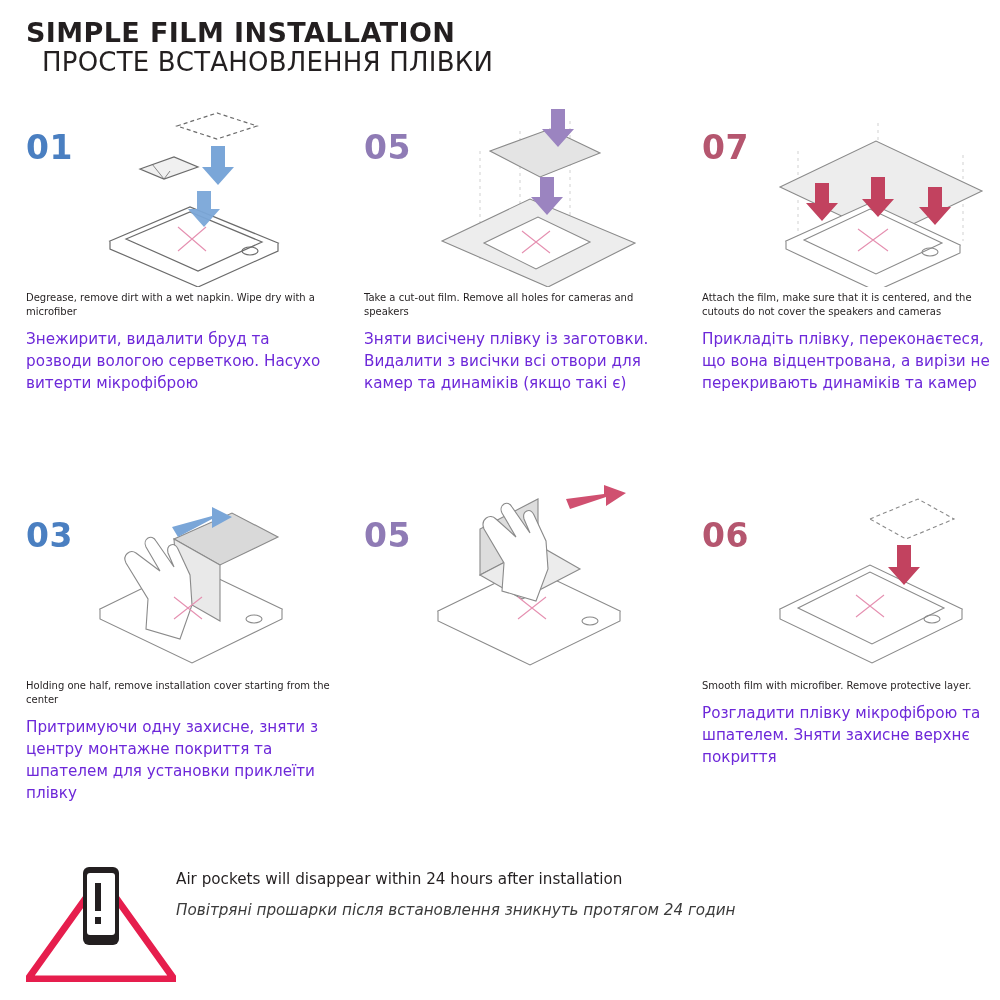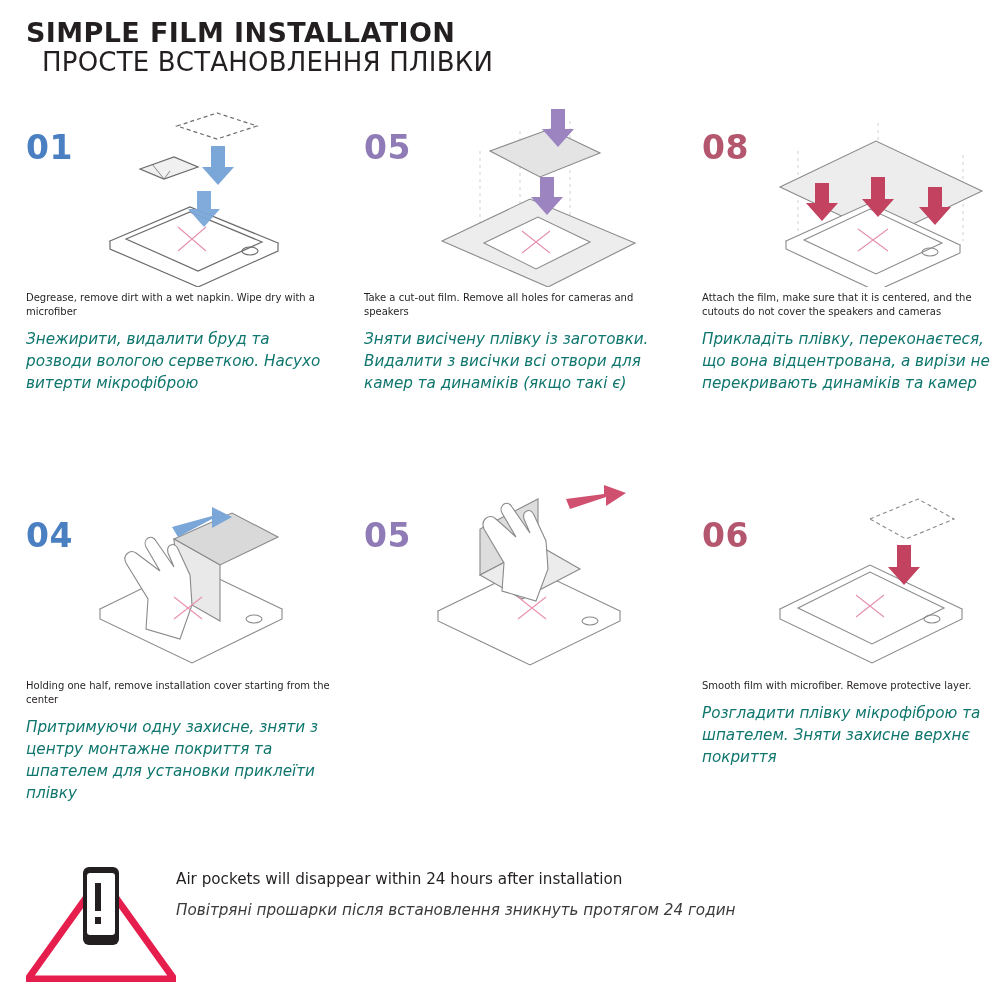--- a/index.html
+++ b/index.html
@@ -81,22 +81,21 @@
   }
   .cap-en {
     font-size: 10px;
     line-height: 1.42;
     color: #231f20;
     margin: 0 0 9px 0;
   }
   .cap-uk {
     font-size: 15.2px;
     line-height: 1.45;
-    color: #0f766e;
-    font-style: italic;
+    color: #6d28d9;
     margin: 0;
   }
   .row1 .cell { height: 388px; }
   .row2 .cell { height: 360px; }
 
   
   .footer {
     position: absolute;
     left: 26px;
     right: 26px;
@@ -203,21 +202,21 @@
         </div>
       </div>
       <div class="caption">
         <p class="cap-en">Take a cut-out film. Remove all holes for cameras and speakers</p>
         <p class="cap-uk">Зняти висічену плівку із заготовки. Видалити з висічки всі отвори для камер та динаміків (якщо такі є)</p>
       </div>
     </div>
 
     <div class="cell">
       <div class="illus">
-        <div class="step-num num-rose">08</div>
+        <div class="step-num num-rose">07</div>
         <div class="svgwrap">
           <svg viewBox="0 0 254 196" width="254" height="196">
             <g fill="none" stroke="#8a8a8a" stroke-width="1.1">
               <path d="M40 60 L40 150 M120 32 L120 120 M205 64 L205 150" stroke-dasharray="3 4" stroke-width="0.7" stroke="#bdbdbd"></path>
 
               <path d="M22 96 L118 50 L224 100 L128 146 Z" fill="#ededed"></path>
 
               <path d="M28 150 L112 112 L202 154 L118 192 Z" fill="#ffffff"></path>
               <path d="M28 150 L28 158 L118 200 L202 162 L202 154" fill="#ffffff"></path>
               <path d="M46 149 L112 118 L184 152 L118 183 Z"></path>
@@ -239,21 +238,21 @@
         <p class="cap-en">Attach the film, make sure that it is centered, and the cutouts do not cover the speakers and cameras</p>
         <p class="cap-uk">Прикладіть плівку, переконаєтеся, що вона відцентрована, а вирізи не перекривають динаміків та камер</p>
       </div>
     </div>
   </div>
 
   <div class="grid row2">
 
     <div class="cell">
       <div class="illus">
-        <div class="step-num num-blue">04</div>
+        <div class="step-num num-blue">03</div>
         <div class="svgwrap">
           <svg viewBox="0 0 254 196" width="254" height="196">
             <g fill="none" stroke="#8a8a8a" stroke-width="1.1">
 
               <path d="M18 130 L108 86 L200 130 L110 174 Z" fill="#ffffff"></path>
               <path d="M18 130 L18 140 L110 184 L200 140 L200 130" fill="#ffffff"></path>
               <ellipse cx="172" cy="140" rx="8" ry="4"></ellipse>
 
               <path d="M92 60 L150 34 L196 58 L138 86 Z" fill="#d9d9d9"></path>
               <path d="M92 60 L96 118 L138 142 L138 86 Z" fill="#e9e9e9"></path>

